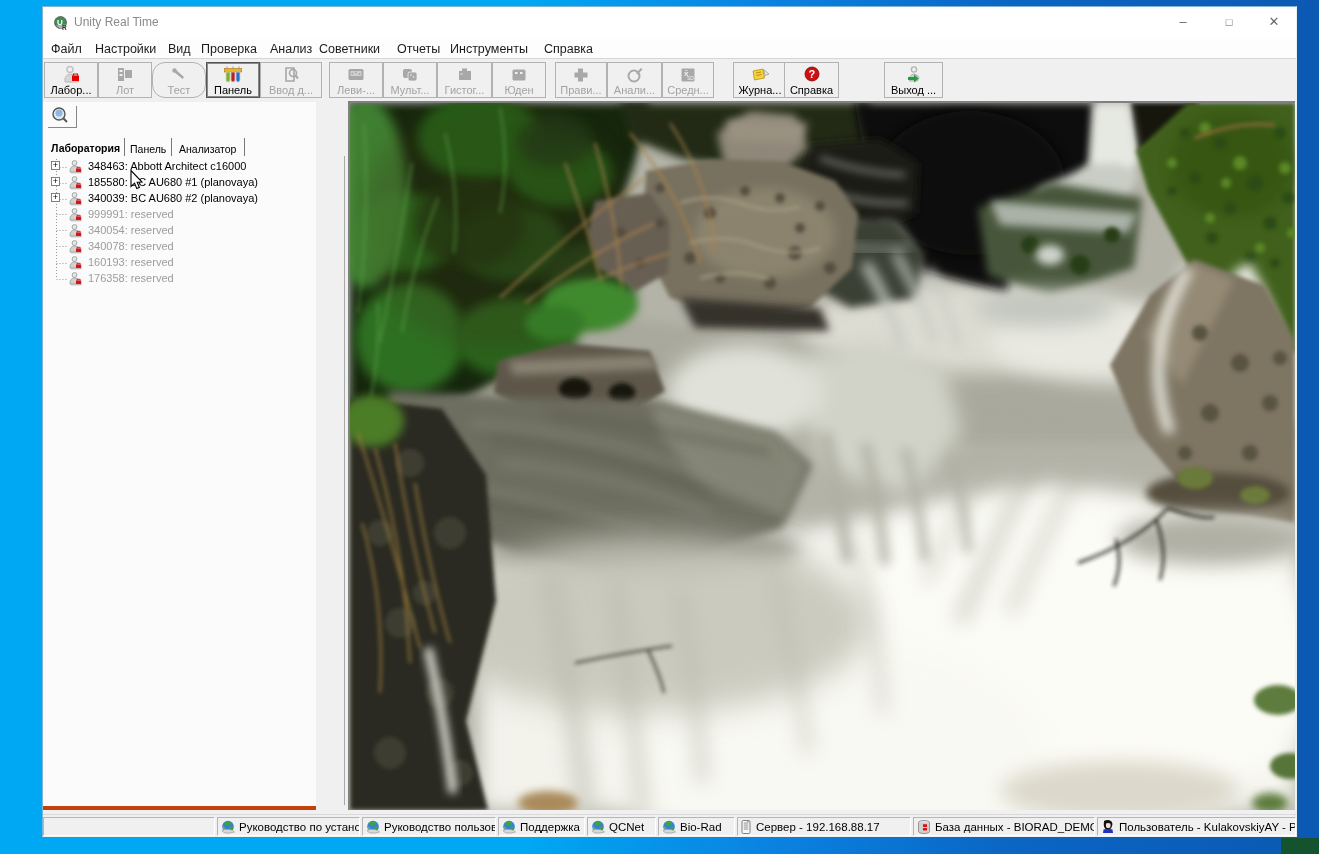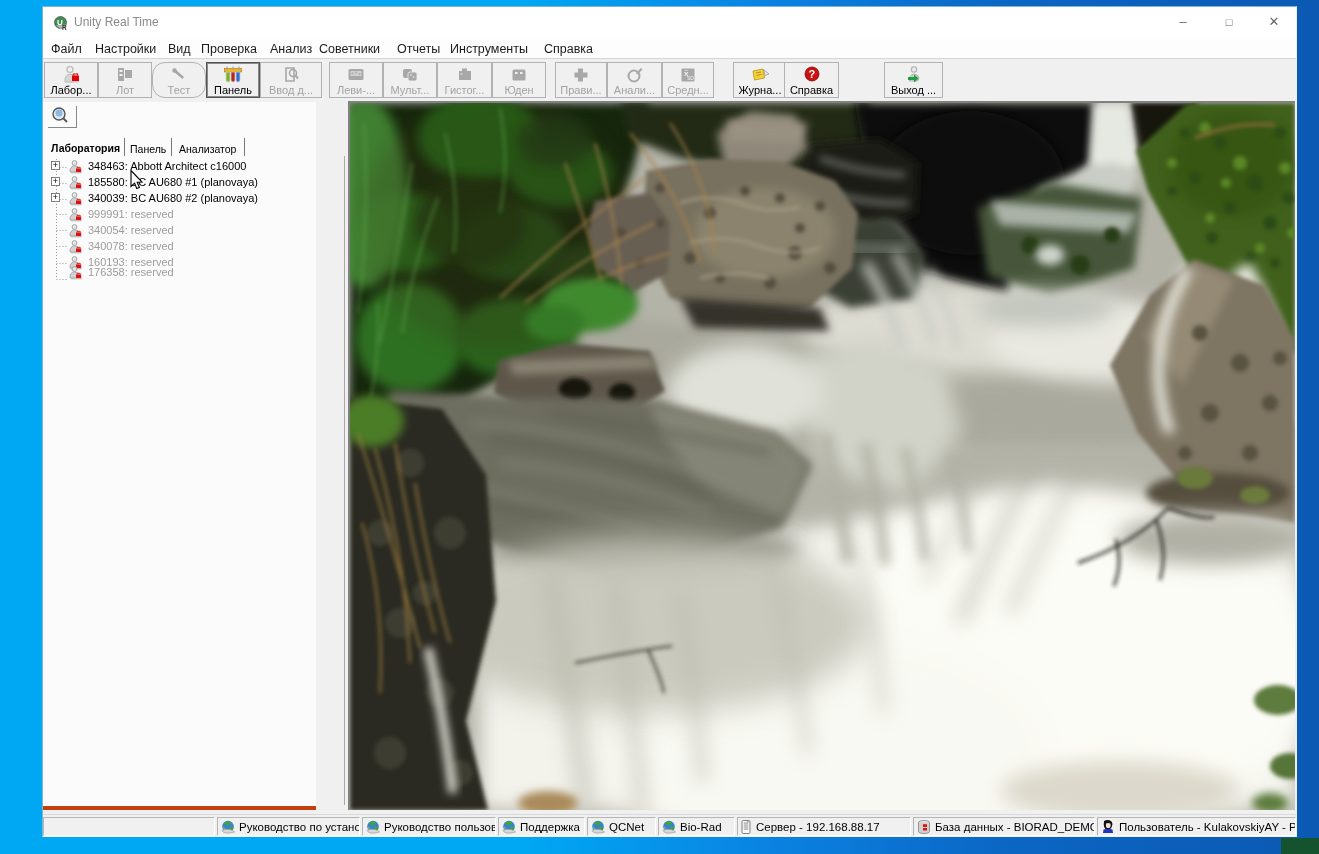--- a/index.html
+++ b/index.html
@@ -282,21 +282,21 @@
             <use href="#aico"></use>
           </svg>
           <div class="txt">340078: reserved</div>
         </div>
       <div class="trow res" style="top:153px;">
           <svg class="ticon" width="14" height="14" viewBox="0 0 14 14">
             <use href="#aico"></use>
           </svg>
           <div class="txt">160193: reserved</div>
         </div>
-      <div class="trow res" style="top:163px;padding-left:27px;">
+      <div class="trow res" style="top:169px;padding-left:27px;">
           <svg class="ticon" width="14" height="14" viewBox="0 0 14 14">
             <use href="#aico"></use>
           </svg>
           <div class="txt">176358: reserved</div>
         </div>
     </div>
     <div id="treescroll"></div>
   </div>
   <div id="photo">
   <svg width="945" height="707" viewBox="0 0 945 707">

